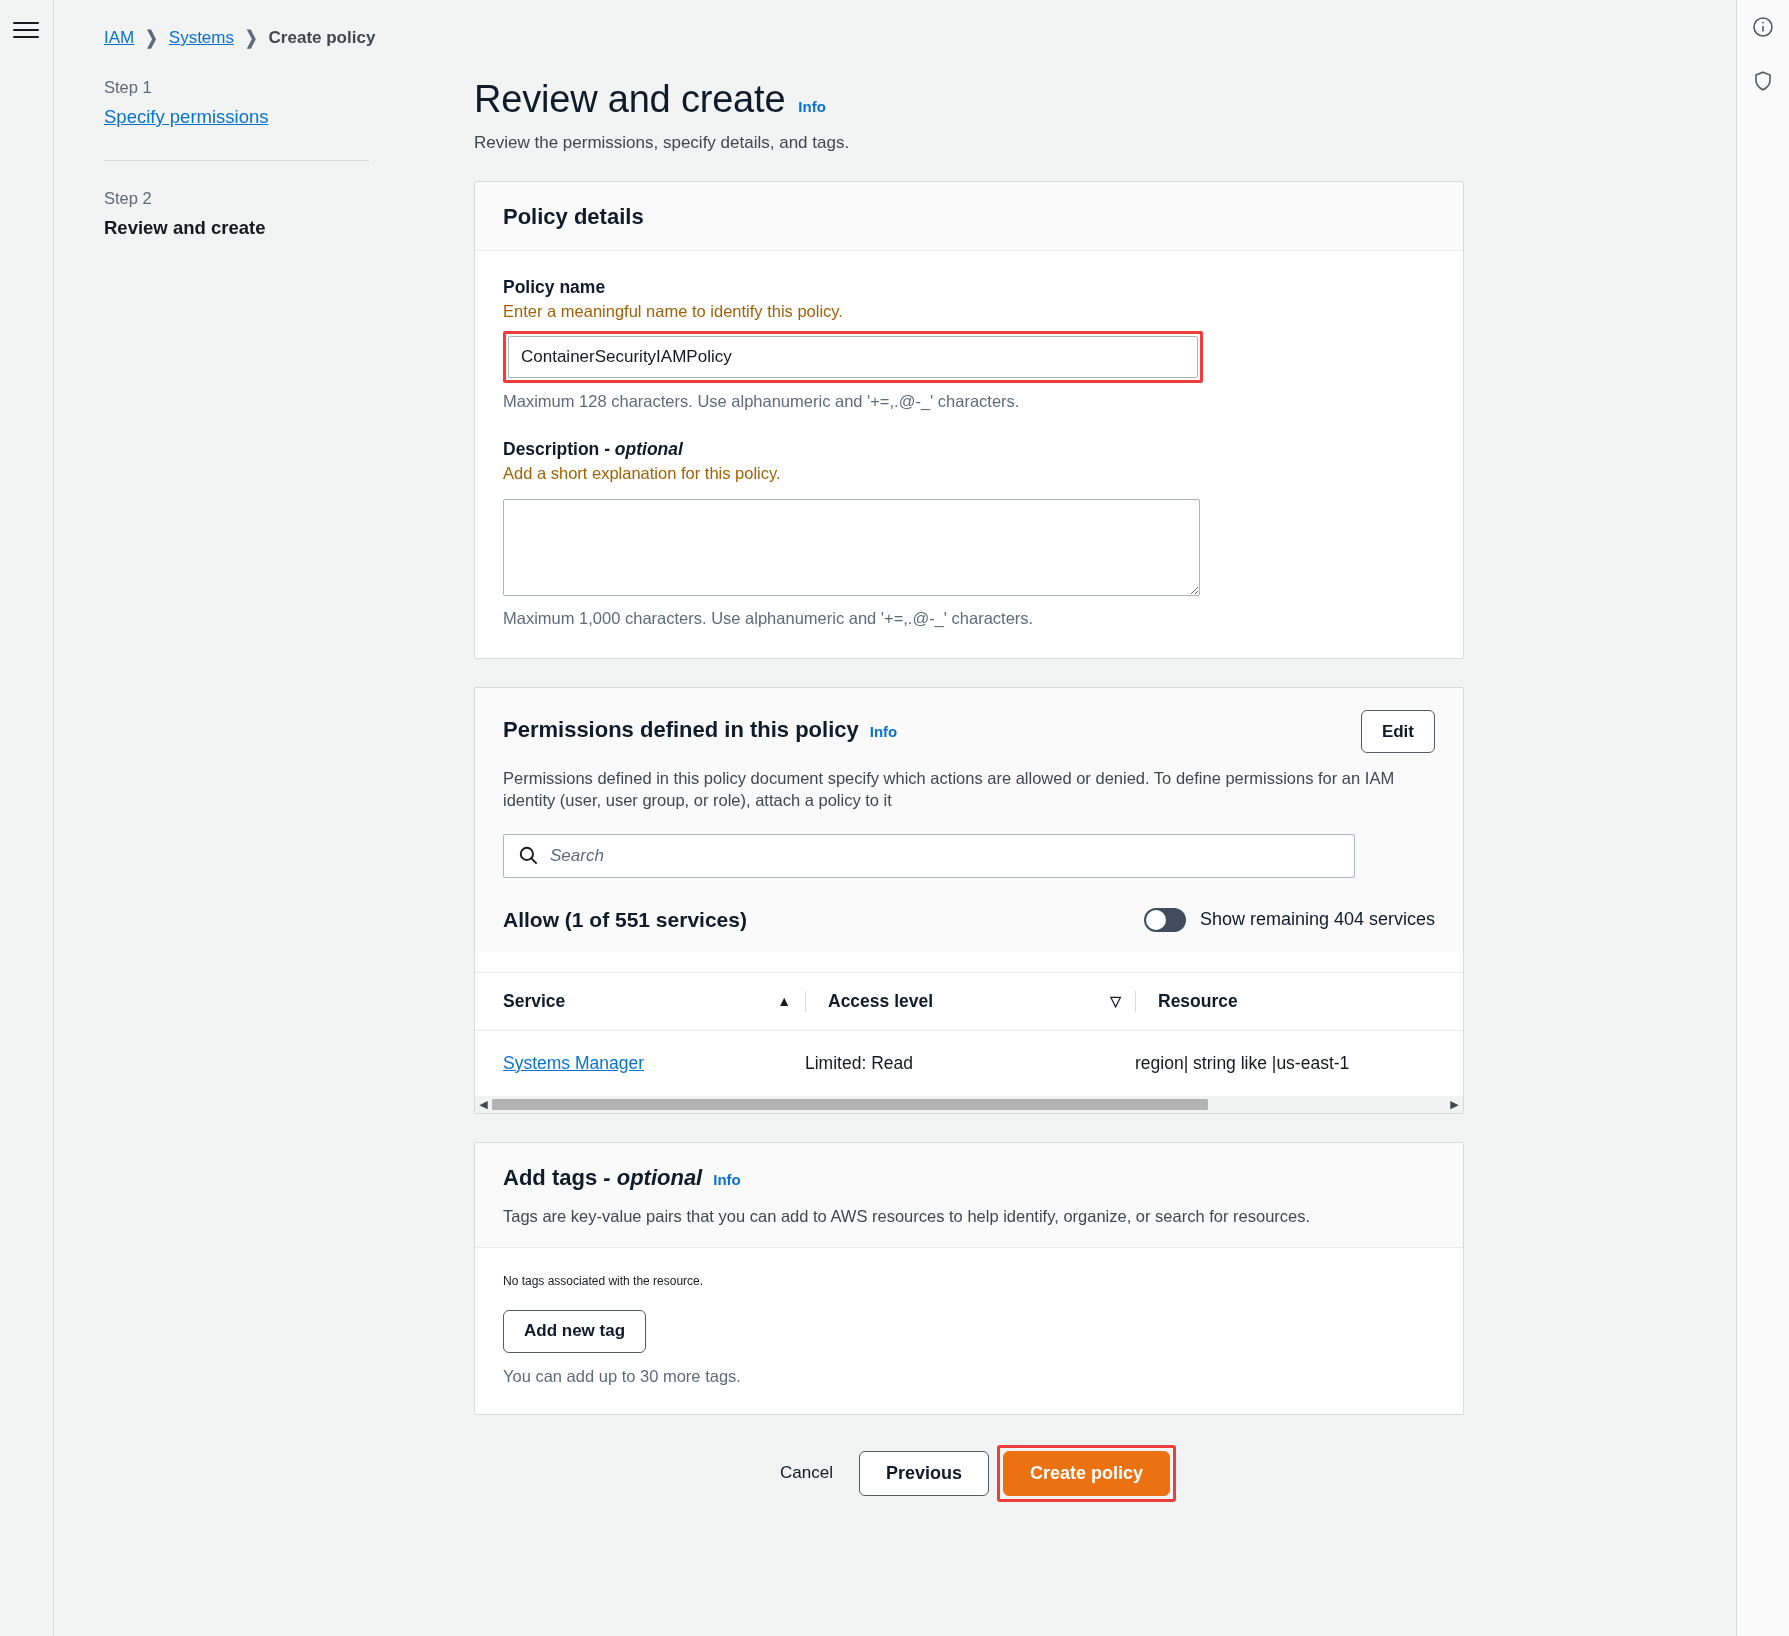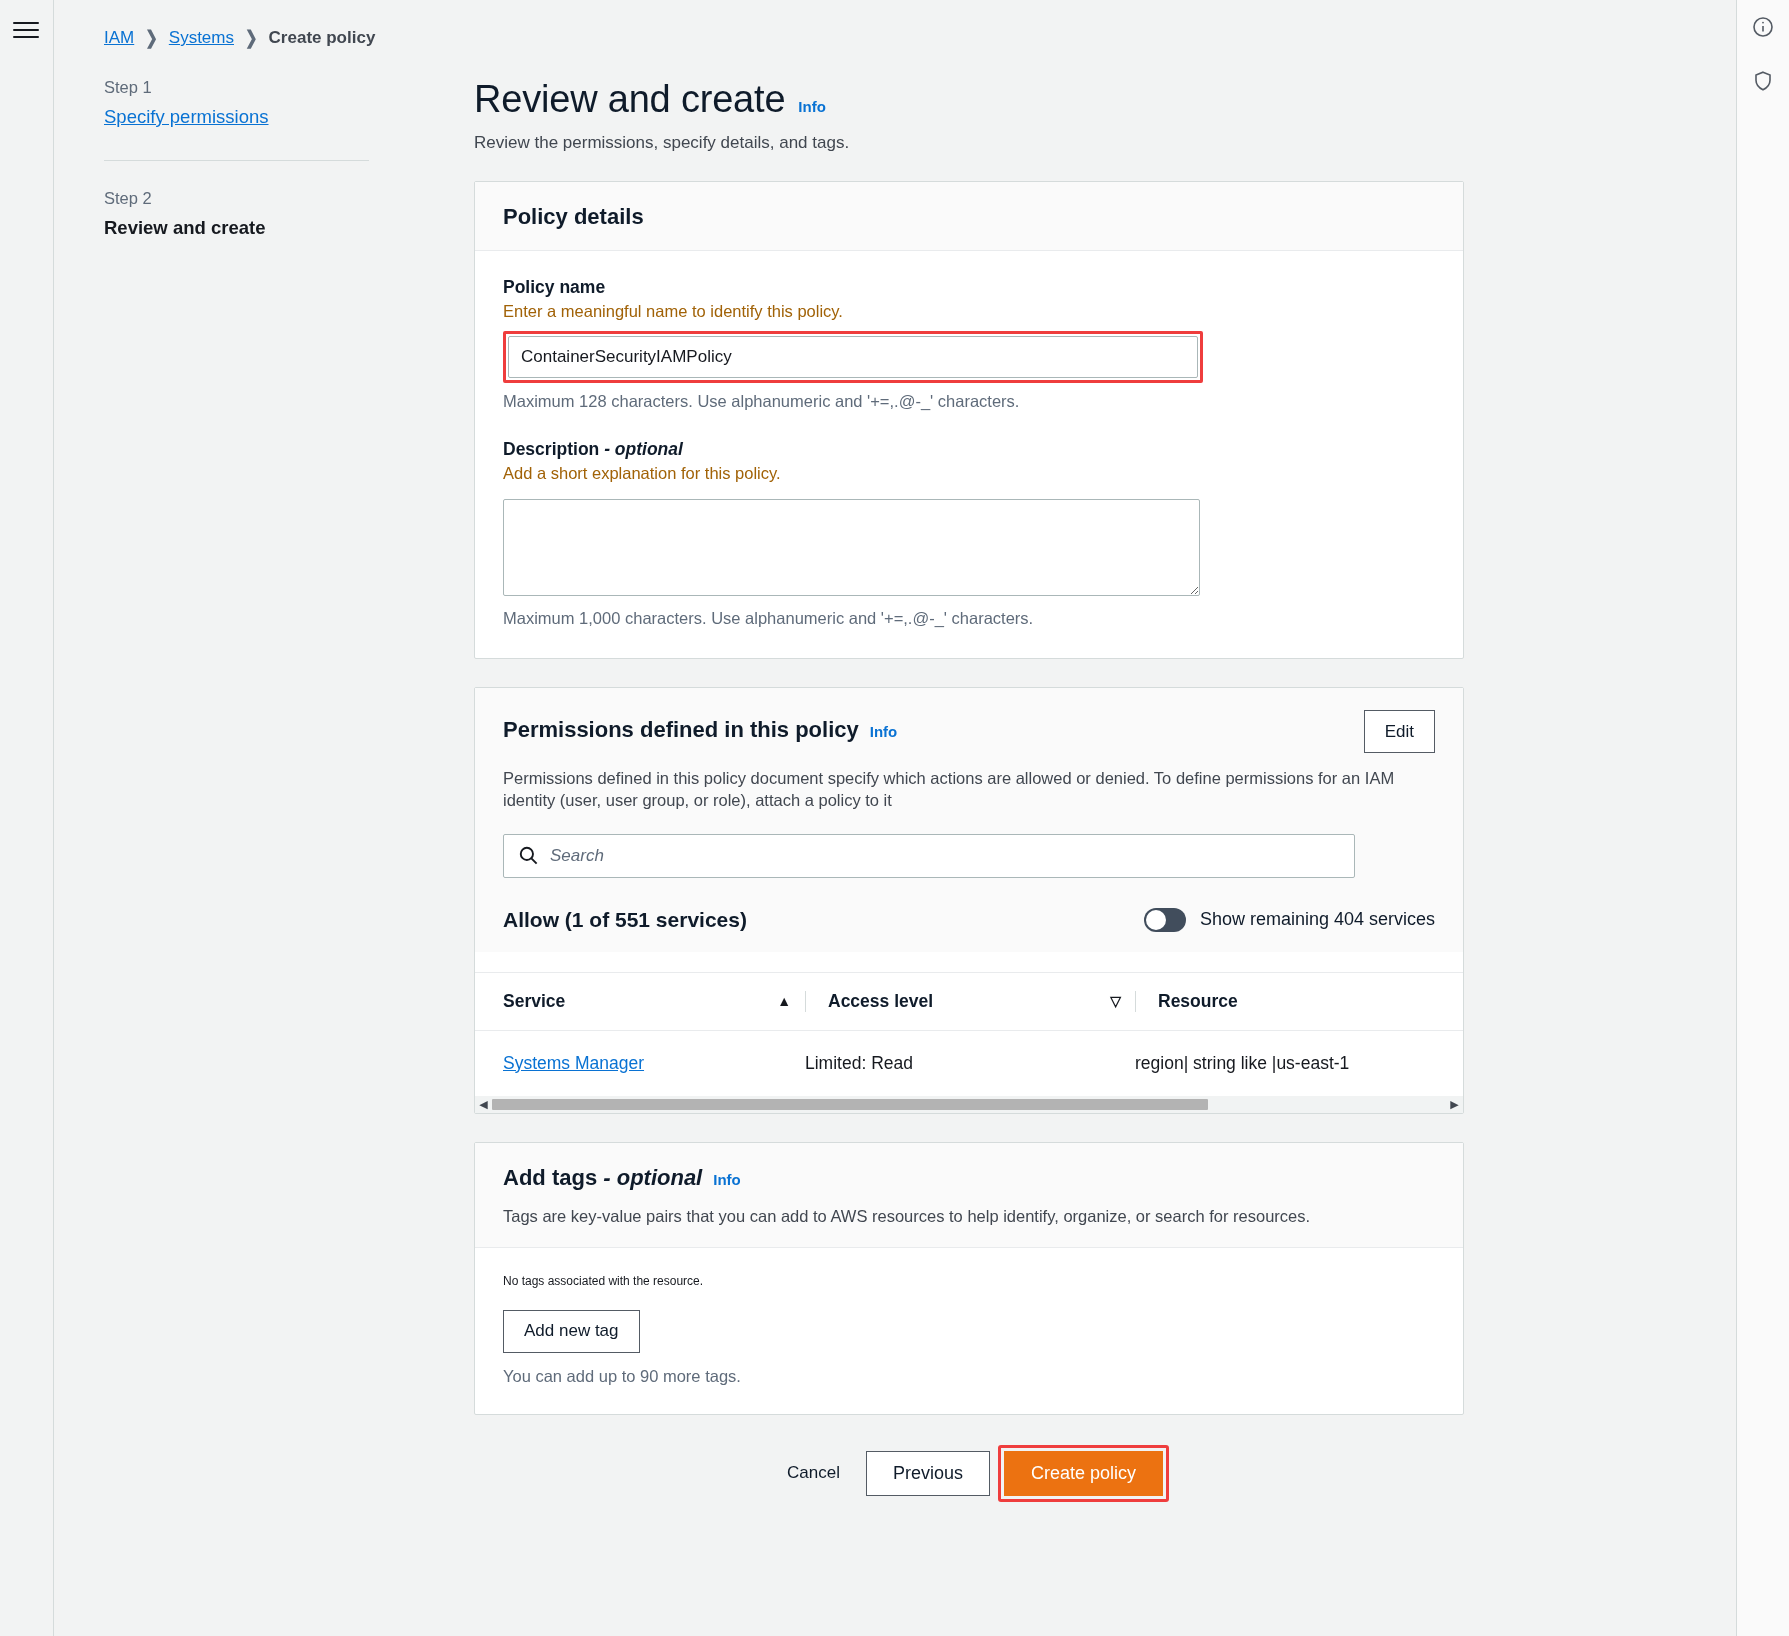--- a/index.html
+++ b/index.html
@@ -230,25 +230,25 @@
     background: #fff;
     outline: none;
     resize: both;
   }
 
   
   .btn {
     height: 43px;
     padding: 0 20px;
     border: 1px solid #545b64;
-    border-radius: 0;
+    border-radius: 6px;
     background: #ffffff;
     color: #0f1b2a;
     font-size: 17px;
-    font-weight: normal;
+    font-weight: bold;
     font-family: "Liberation Sans", sans-serif;
     cursor: pointer;
     white-space: nowrap;
   }
   .btn-primary {
     background: #ec7211;
     border: 1px solid #ec7211;
     color: #ffffff;
   }
   .btn-link {
@@ -602,21 +602,21 @@
             <span>Add tags</span>
             <span class="opt" style="font-style:italic;">- optional</span>
           </span>
           <span class="info-link">Info</span>
         </div>
         <div class="card-desc">Tags are key-value pairs that you can add to AWS resources to help identify, organize, or search for resources.</div>
       </div>
       <div class="tags-body">
         <div class="tags-empty">No tags associated with the resource.</div>
         <button class="btn add-tag-btn">Add new tag</button>
-        <div class="tags-note">You can add up to 90 more tags.</div>
+        <div class="tags-note">You can add up to 30 more tags.</div>
       </div>
     </div>
 
     <div class="actions">
       <button class="btn-link">Cancel</button>
       <button class="btn prev-btn">Previous</button>
       <span class="create-highlight">
         <button class="btn btn-primary create-btn">Create policy</button>
       </span>
     </div>

